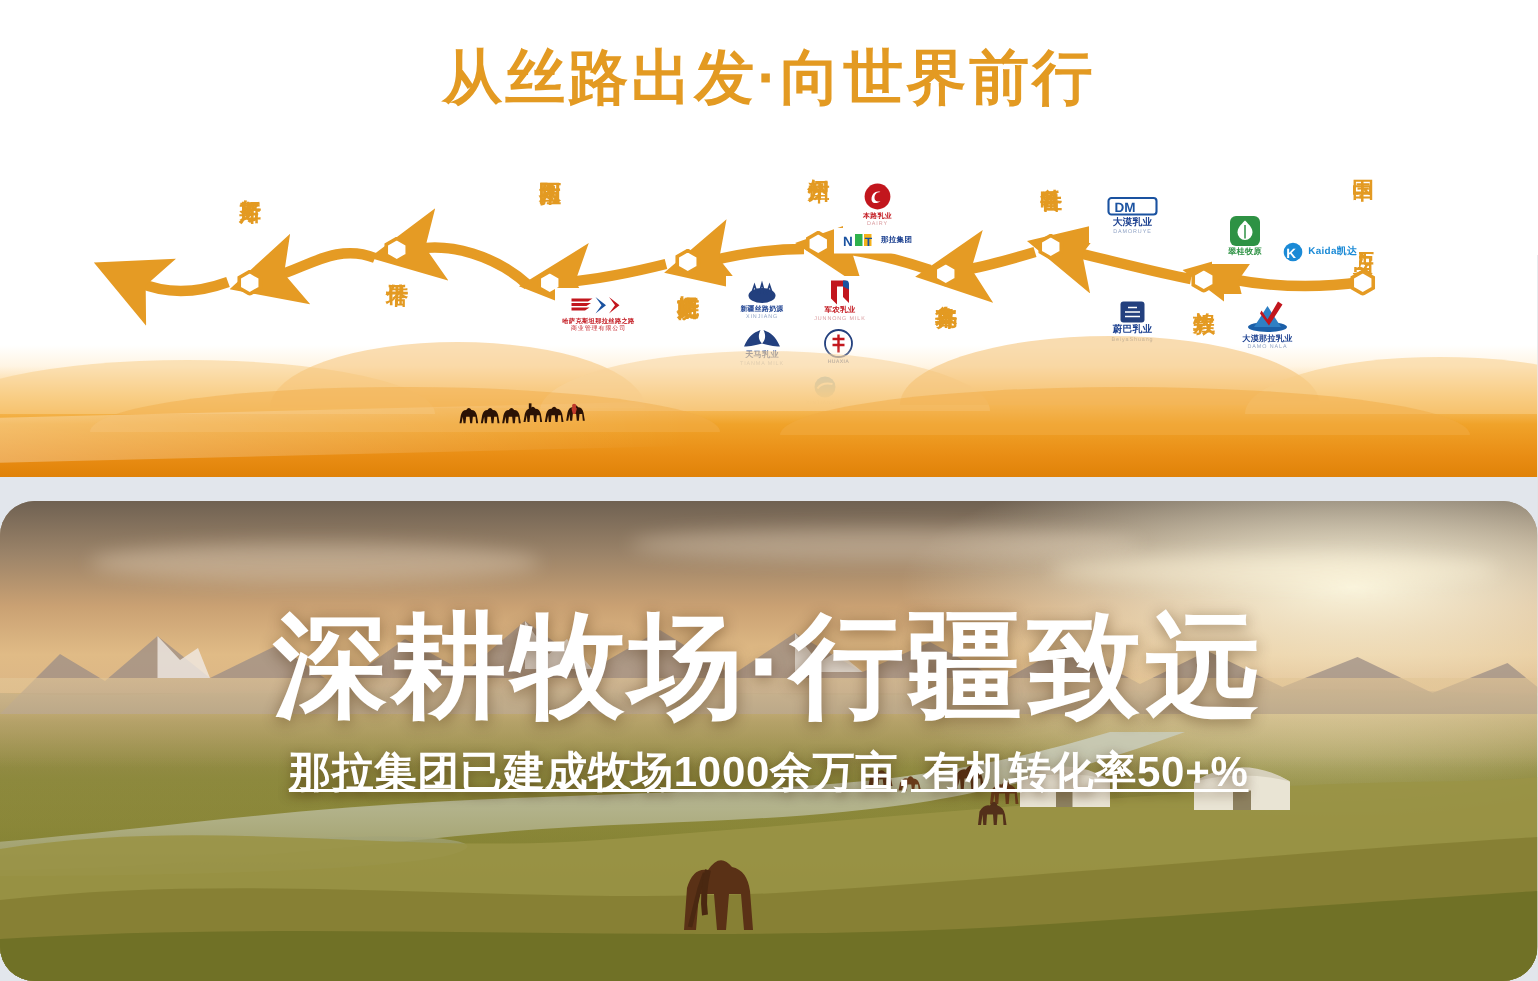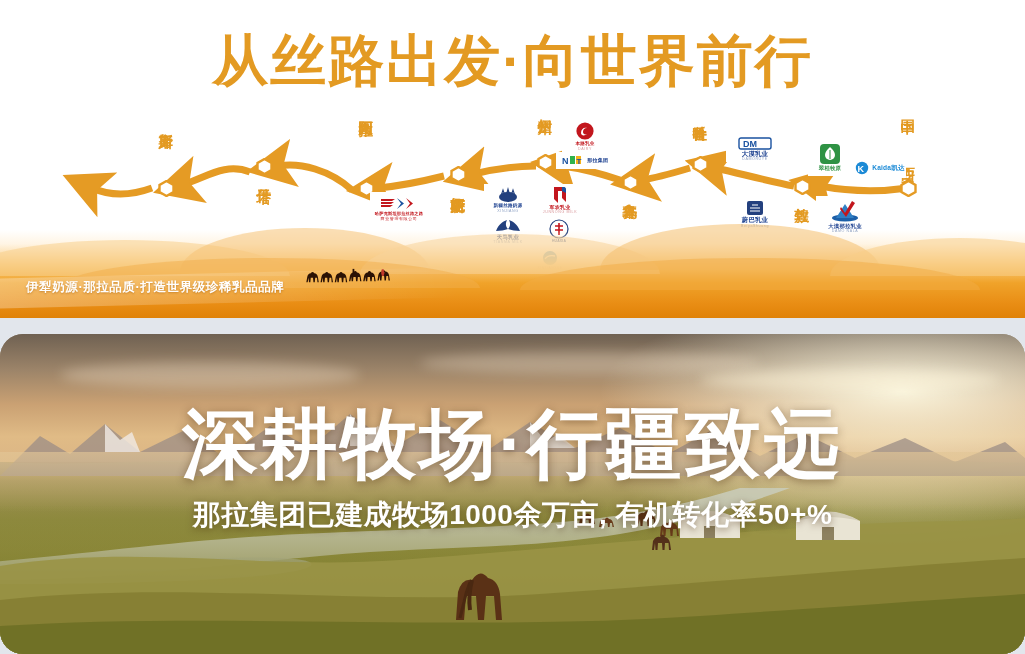--- a/index.html
+++ b/index.html
@@ -10,21 +10,21 @@
   .page{position:relative;width:1025px;height:654px;background:#e2e6ec;}
 
   
   .top-banner{
     position:absolute;left:0;top:0;width:1025px;height:318px;
     background:#ffffff;overflow:hidden;
   }
   .top-title{
     position:absolute;left:0;top:24px;width:1025px;
     text-align:center;
-    font-size:56px;font-weight:bold;letter-spacing:2px;
+    font-size:40px;font-weight:bold;letter-spacing:2px;
     color:#e39a22;
     font-family:"Liberation Sans","DejaVu Sans",sans-serif;
     white-space:nowrap;
   }
 
   
   .desert{
     position:absolute;left:0;bottom:0;width:1025px;height:88px;
     background:
       linear-gradient(to bottom,
@@ -127,20 +127,21 @@
     position:absolute;left:0;top:60px;width:1025px;text-align:center;
     font-size:76px;font-weight:bold;color:#ffffff;letter-spacing:3px;
     text-shadow:0 2px 10px rgba(60,30,0,.45);
     white-space:nowrap;
   }
   .bb-sub{
     position:absolute;left:0;top:162px;width:1025px;text-align:center;
     font-size:28px;font-weight:bold;color:#ffffff;letter-spacing:.5px;
     text-shadow:0 2px 7px rgba(60,30,0,.5);
     white-space:nowrap;
+    text-decoration:underline;
   }
   .grass{
     position:absolute;left:0;bottom:0;width:1025px;height:150px;
     background:
       linear-gradient(to bottom, rgba(150,140,60,0) 0%, rgba(133,128,48,.35) 30%, rgba(118,118,40,.75) 70%, rgba(96,100,30,.95) 100%);
   }
   .yurt{position:absolute;}
   .camel{position:absolute;}
 </style>
 </head>
@@ -294,21 +295,21 @@
       <div class="logo" style="left:556px;top:52px;width:58px;height:17px;flex-direction:row;gap:1.5px;">
         <svg class="mark" width="24" height="11" viewBox="0 0 24 11">
           <text x="0" y="9" font-size="9" font-weight="bold" fill="#1a52a0" font-family="Liberation Sans, sans-serif">N</text>
           <rect x="8" y="1" width="5" height="8" fill="#2fb24c"></rect>
           <rect x="14" y="1" width="5" height="8" fill="#f5b21a"></rect>
           <text x="14.5" y="9" font-size="8" font-weight="bold" fill="#1a52a0" font-family="Liberation Sans, sans-serif">T</text>
         </svg>
         <span class="ltext" style="font-size:5px;margin-top:0;">那拉集团</span>
       </div>
 
-      <div class="logo" style="left:726px;top:26px;width:58px;height:36px;justify-content:flex-end;">
+      <div class="logo" style="left:726px;top:26px;width:58px;height:36px;">
         <svg class="mark" width="34" height="13" viewBox="0 0 34 13">
           <rect x="1" y="1" width="32" height="11" rx="2" fill="none" stroke="#1a52a0" stroke-width="1.4"></rect>
           <text x="5" y="10" font-size="9" font-weight="bold" fill="#1a52a0" font-family="Liberation Sans, sans-serif">DM</text>
         </svg>
         <span class="ltext" style="font-size:6.4px;">大漠乳业</span>
         <span class="lsub">DAMORUYE</span>
       </div>
 
       <div class="logo" style="left:726px;top:96px;width:58px;height:36px;">
         <svg class="mark" width="18" height="16" viewBox="0 0 18 16">
@@ -377,21 +378,20 @@
               <path d="M4 16 L5 10 Q6 6 9 6 Q11 3 13 6 Q16 6 17 10 L18 16 L16.5 16 L16 11 L14 11 L13.5 16 L12 16 L11.5 11 L9 11 L8.5 16 L7 16 L6.5 11 L5.5 16z"></path>
             </g>
           <g transform="translate(80,-2)">
               <path d="M4 16 L5 10 Q6 6 9 6 Q11 3 13 6 Q16 6 17 10 L18 16 L16.5 16 L16 11 L14 11 L13.5 16 L12 16 L11.5 11 L9 11 L8.5 16 L7 16 L6.5 11 L5.5 16z"></path>
             </g>
         </g>
         <path d="M88 5 q2-4 4 0 l-1 4 -2 0z" fill="#c0392b"></path>
         <circle cx="90" cy="3" r="1.6" fill="#c0392b"></circle>
       </svg>
 
-      <div class="bottom-caption">伊犁奶源·那拉品质·打造世界级珍稀乳品品牌</div>
     </div>
   </div>
 
   <div class="gap"></div>
 
   <div class="bottom-banner">
 
     <div class="bb-sky2"></div>
 
     <div class="cloudband" style="left:60px;top:28px;width:300px;height:26px;"></div>

